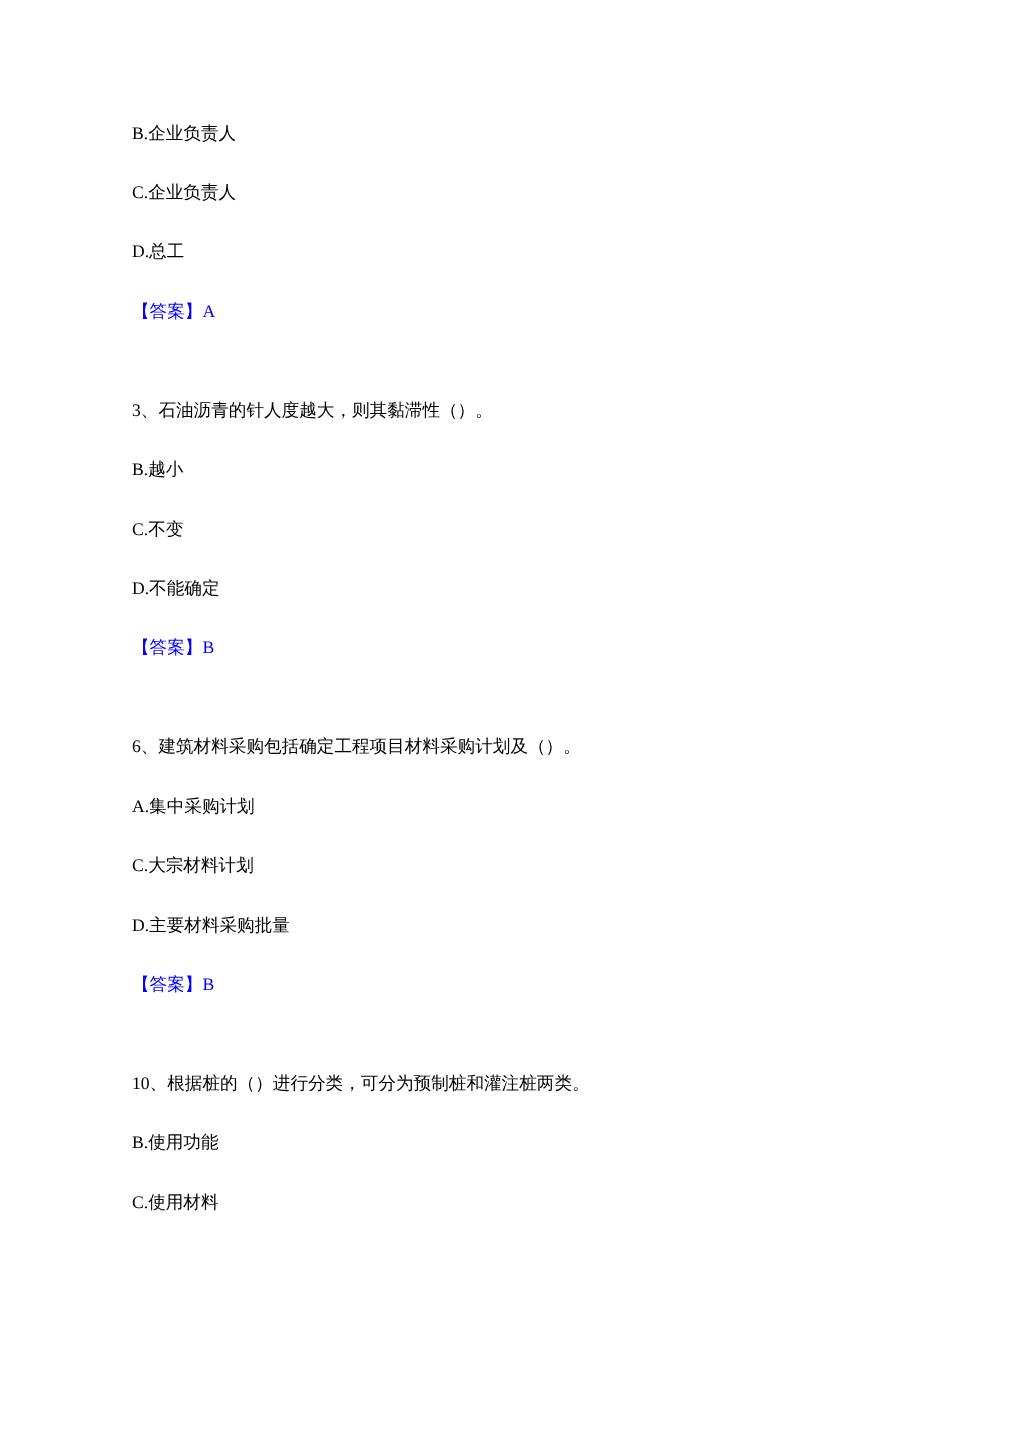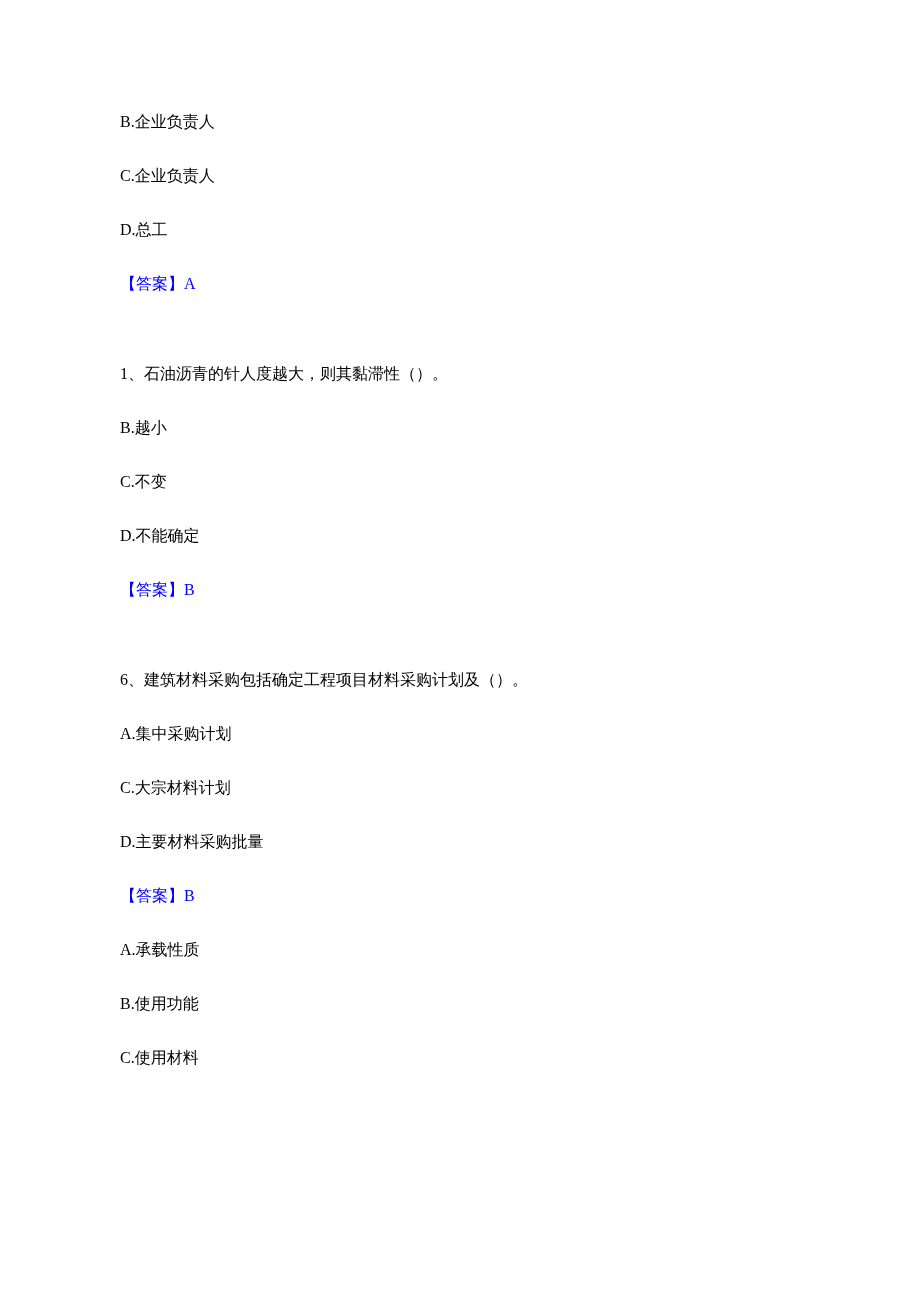--- a/index.html
+++ b/index.html
@@ -38,33 +38,33 @@
 
 <div class="page">
 
   <div class="line">B.企业负责人</div>
   <div class="line">C.企业负责人</div>
   <div class="line">D.总工</div>
   <div class="answer">
     <span>【答案】</span><span class="letter">A</span>
   </div>
 
-  <div class="question-stem">1、石油沥青的针人度越大，则其黏滞性（）。</div>
+  <div class="question-stem">3、石油沥青的针人度越大，则其黏滞性（）。</div>
   <div class="line">B.越小</div>
   <div class="line">C.不变</div>
   <div class="line">D.不能确定</div>
   <div class="answer">
     <span>【答案】</span><span class="letter">B</span>
   </div>
 
   <div class="question-stem">6、建筑材料采购包括确定工程项目材料采购计划及（）。</div>
   <div class="line">A.集中采购计划</div>
   <div class="line">C.大宗材料计划</div>
   <div class="line">D.主要材料采购批量</div>
   <div class="answer">
     <span>【答案】</span><span class="letter">B</span>
   </div>
 
-  <div class="line">A.承载性质</div>
+  <div class="question-stem">10、根据桩的（）进行分类，可分为预制桩和灌注桩两类。</div>
   <div class="line">B.使用功能</div>
   <div class="line">C.使用材料</div>
 
 </div>
 
 </body></html>

